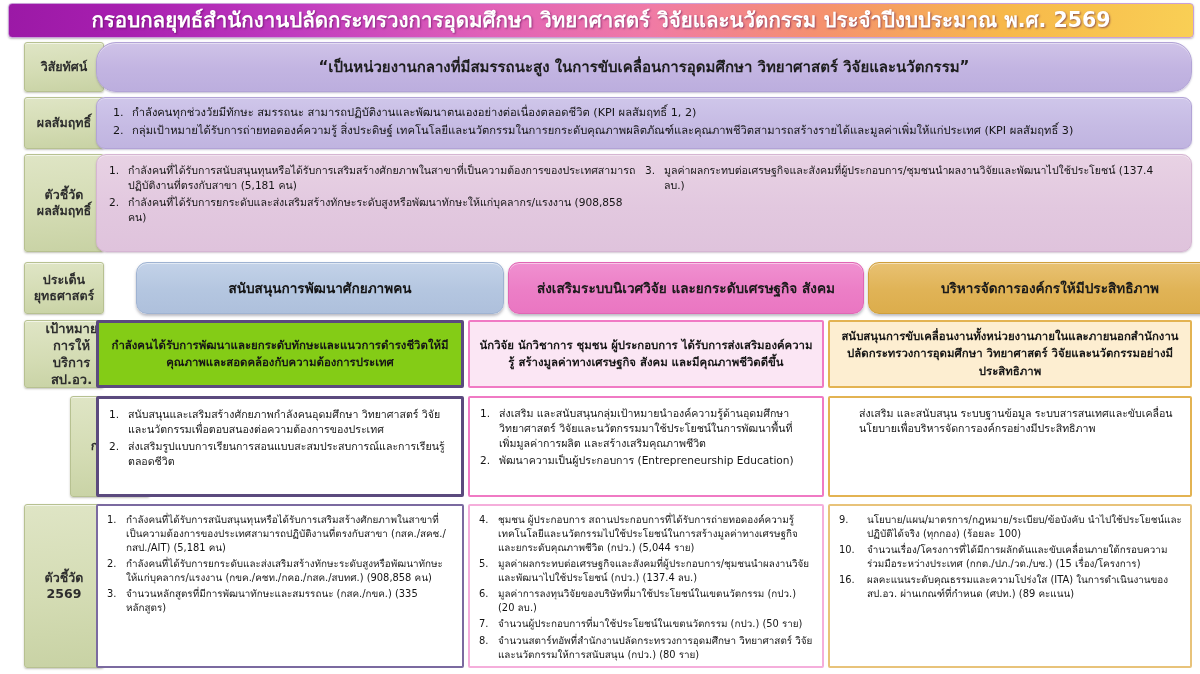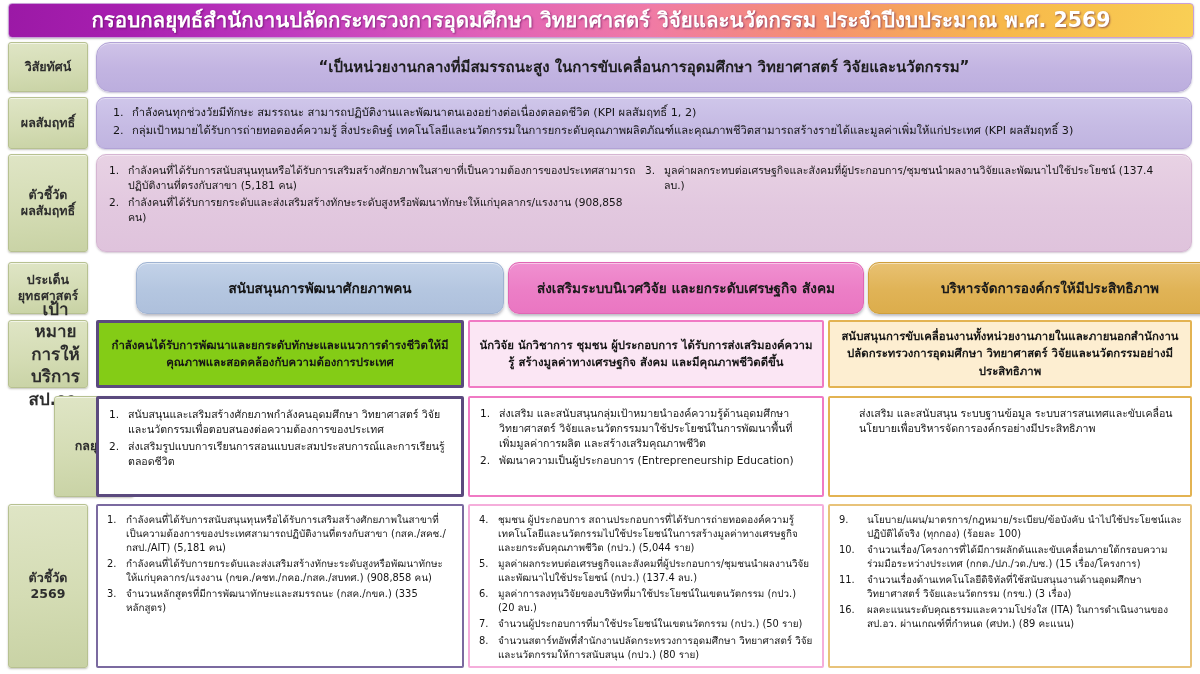--- a/index.html
+++ b/index.html
@@ -22,37 +22,37 @@
     display:flex;align-items:center;justify-content:center;
   }
   .header-title{
     color:#ffffff;font-size:20.5px;font-weight:bold;line-height:1;
     text-shadow:1px 1px 2px rgba(70,0,70,.55);
     white-space:nowrap;letter-spacing:0px;
   }
 
   
   .rail-label{
-    position:absolute;left:8px;width:80px;
+    position:absolute;left:24px;width:80px;
     background:linear-gradient(175deg,#dfe5c5 0%,#d4dcb4 55%,#c8d2a4 100%);
     border:1px solid #b7c191;
     border-radius:3px;
     box-shadow:0 1px 2px rgba(120,120,100,.45), inset 0 1px 0 rgba(255,255,255,.6);
     display:flex;align-items:center;justify-content:center;text-align:center;
     color:#2d2d2d;font-size:12.5px;font-weight:bold;line-height:1.32;
     box-sizing:border-box;padding:2px 2px;
   }
 
   
   .panel{position:absolute;box-sizing:border-box;}
 
   .vision{
     left:96px;top:42px;width:1096px;height:50px;
     background:linear-gradient(180deg,#cfc3e8 0%,#c3b5e2 50%,#bcaede 100%);
-    border:1px solid #b2a3d6;border-radius:14px;
+    border:1px solid #b2a3d6;border-radius:20px;
     box-shadow:0 1px 2px rgba(100,90,140,.4), inset 0 1px 0 rgba(255,255,255,.45);
     display:flex;align-items:center;justify-content:center;
     color:#1d1d1d;font-size:15px;font-weight:bold;text-align:center;padding:4px 10px;
   }
 
   .outcome{
     left:96px;top:97px;width:1096px;height:52px;
     background:linear-gradient(180deg,#cfc6ea 0%,#c6bbe4 55%,#c0b4e0 100%);
     border:1px solid #b2a3d6;border-radius:9px;
     box-shadow:0 1px 2px rgba(100,90,140,.35), inset 0 1px 0 rgba(255,255,255,.4);
@@ -147,21 +147,21 @@
     </span>
   </div>
 
   <div class="rail-label" style="top:262px;height:52px;">
     <span>
       <span>ประเด็น</span><br>
       <span>ยุทธศาสตร์</span>
     </span>
   </div>
 
-  <div class="rail-label" style="top:320px;height:68px;font-size:17px;padding-left:17px;">
+  <div class="rail-label" style="top:320px;height:68px;font-size:13px;padding-left:17px;">
     <span>
       <span>เป้าหมาย</span><br>
       <span>การให้บริการ</span><br>
       <span>สป.อว.</span>
     </span>
   </div>
 
   <div class="rail-label" style="top:396px;height:101px;margin-left:46px;">
     <span>กลยุทธ์</span>
   </div>
@@ -309,23 +309,19 @@
     <div class="numlist t98" id="kpi-2">
         <div class="li">
           <span class="num wide">9.</span>
           <span class="txt">นโยบาย/แผน/มาตรการ/กฎหมาย/ระเบียบ/ข้อบังคับ นำไปใช้ประโยชน์และปฏิบัติได้จริง (ทุกกอง) (ร้อยละ 100)</span>
         </div>
         <div class="li">
           <span class="num wide">10.</span>
           <span class="txt">จำนวนเรื่อง/โครงการที่ได้มีการผลักดันและขับเคลื่อนภายใต้กรอบความร่วมมือระหว่างประเทศ (กกต./ปภ./วต./บซ.) (15 เรื่อง/โครงการ)</span>
         </div>
         <div class="li">
-          <span class="num wide">11.</span>
-          <span class="txt">จำนวนเรื่องด้านเทคโนโลยีดิจิทัลที่ใช้สนับสนุนงานด้านอุดมศึกษา วิทยาศาสตร์ วิจัยและนวัตกรรม (กรข.) (3 เรื่อง)</span>
-        </div>
-        <div class="li">
           <span class="num wide">16.</span>
           <span class="txt">ผลคะแนนระดับคุณธรรมและความโปร่งใส (ITA) ในการดำเนินงานของ สป.อว. ผ่านเกณฑ์ที่กำหนด (ศปท.) (89 คะแนน)</span>
         </div>
       </div>
   </div>
 
 </div>
 
 </body></html>

